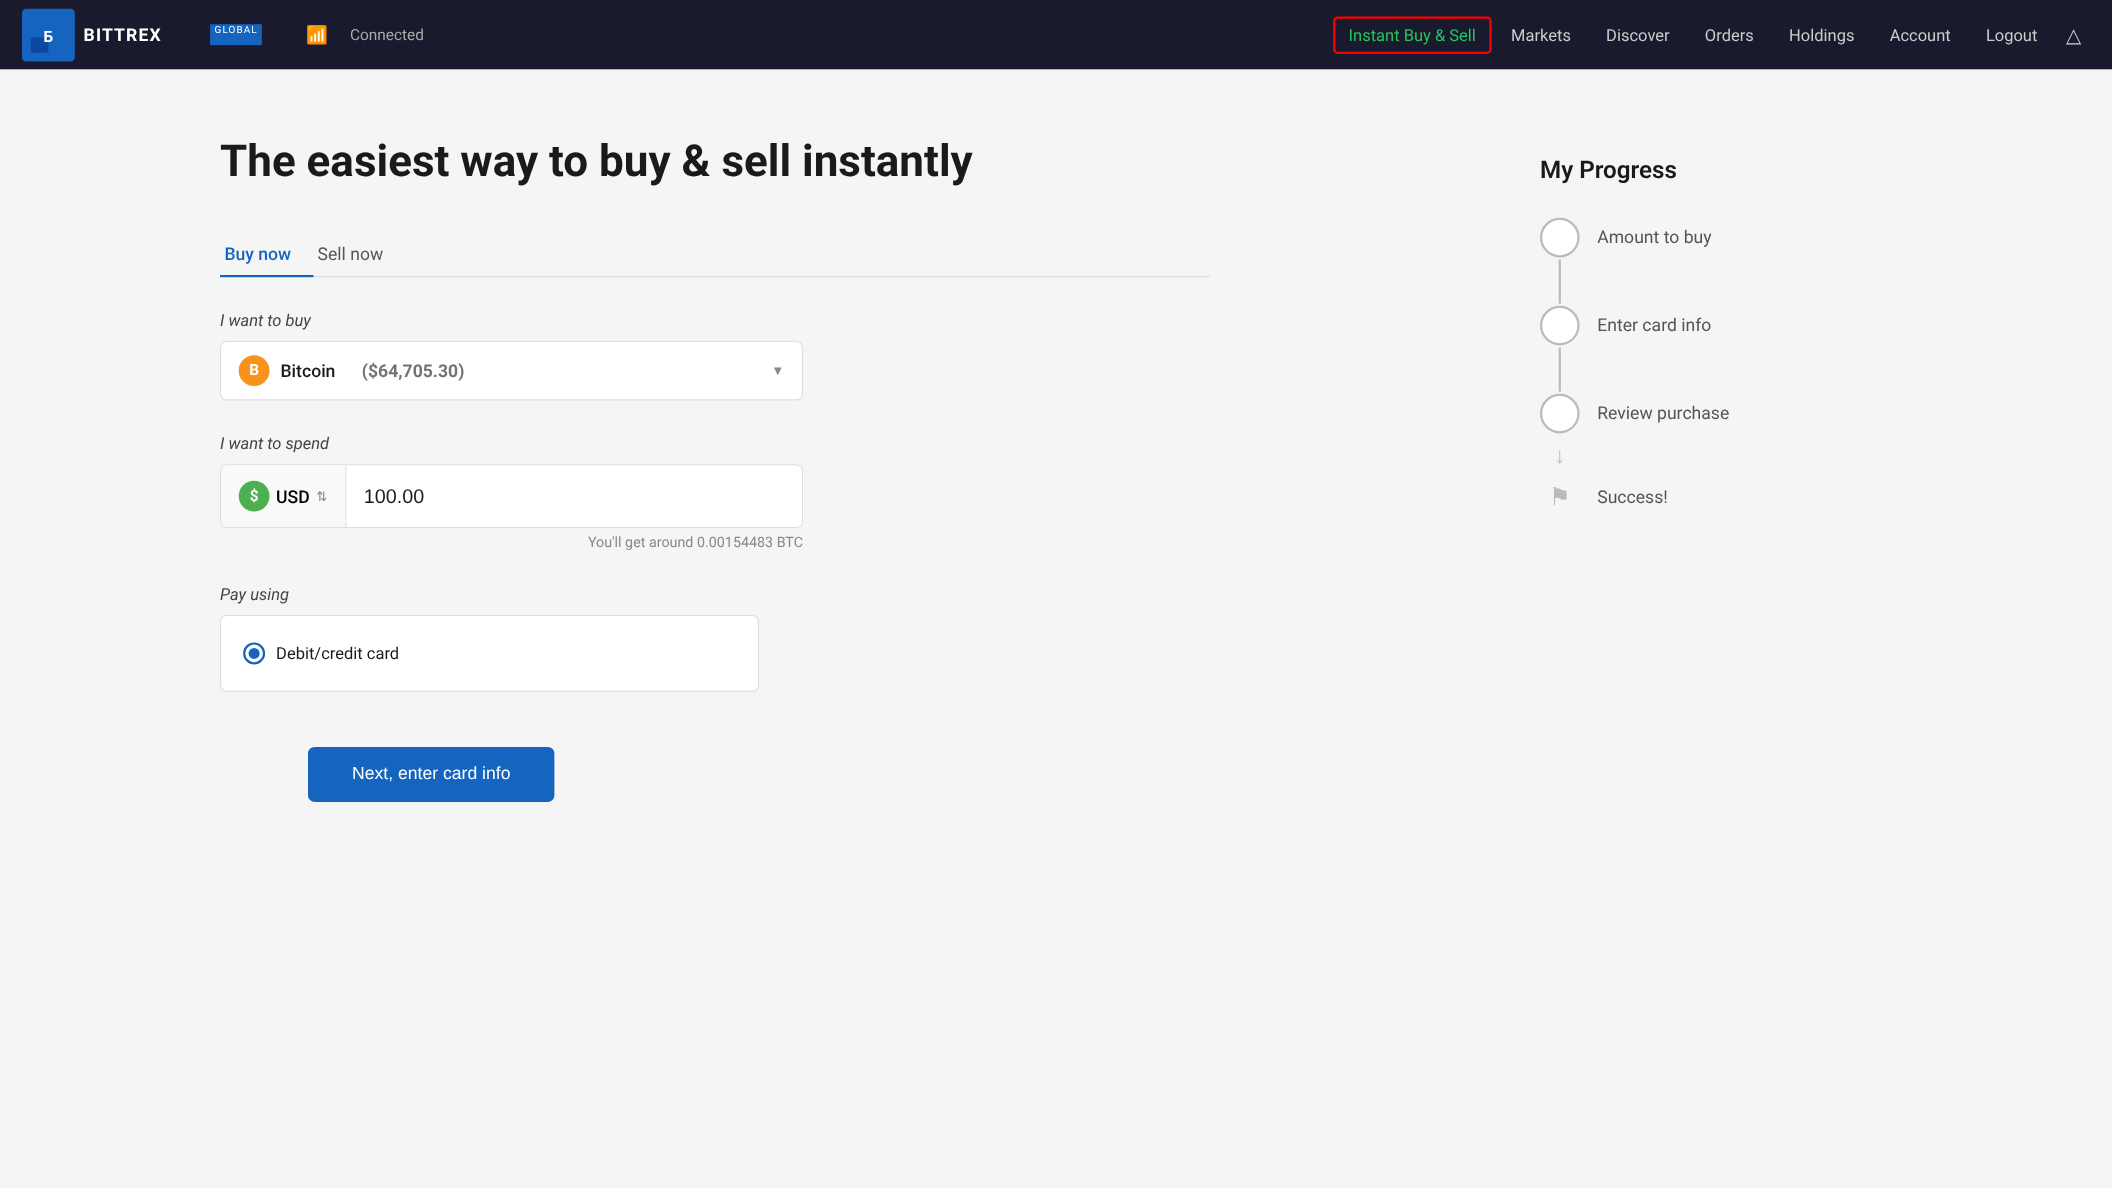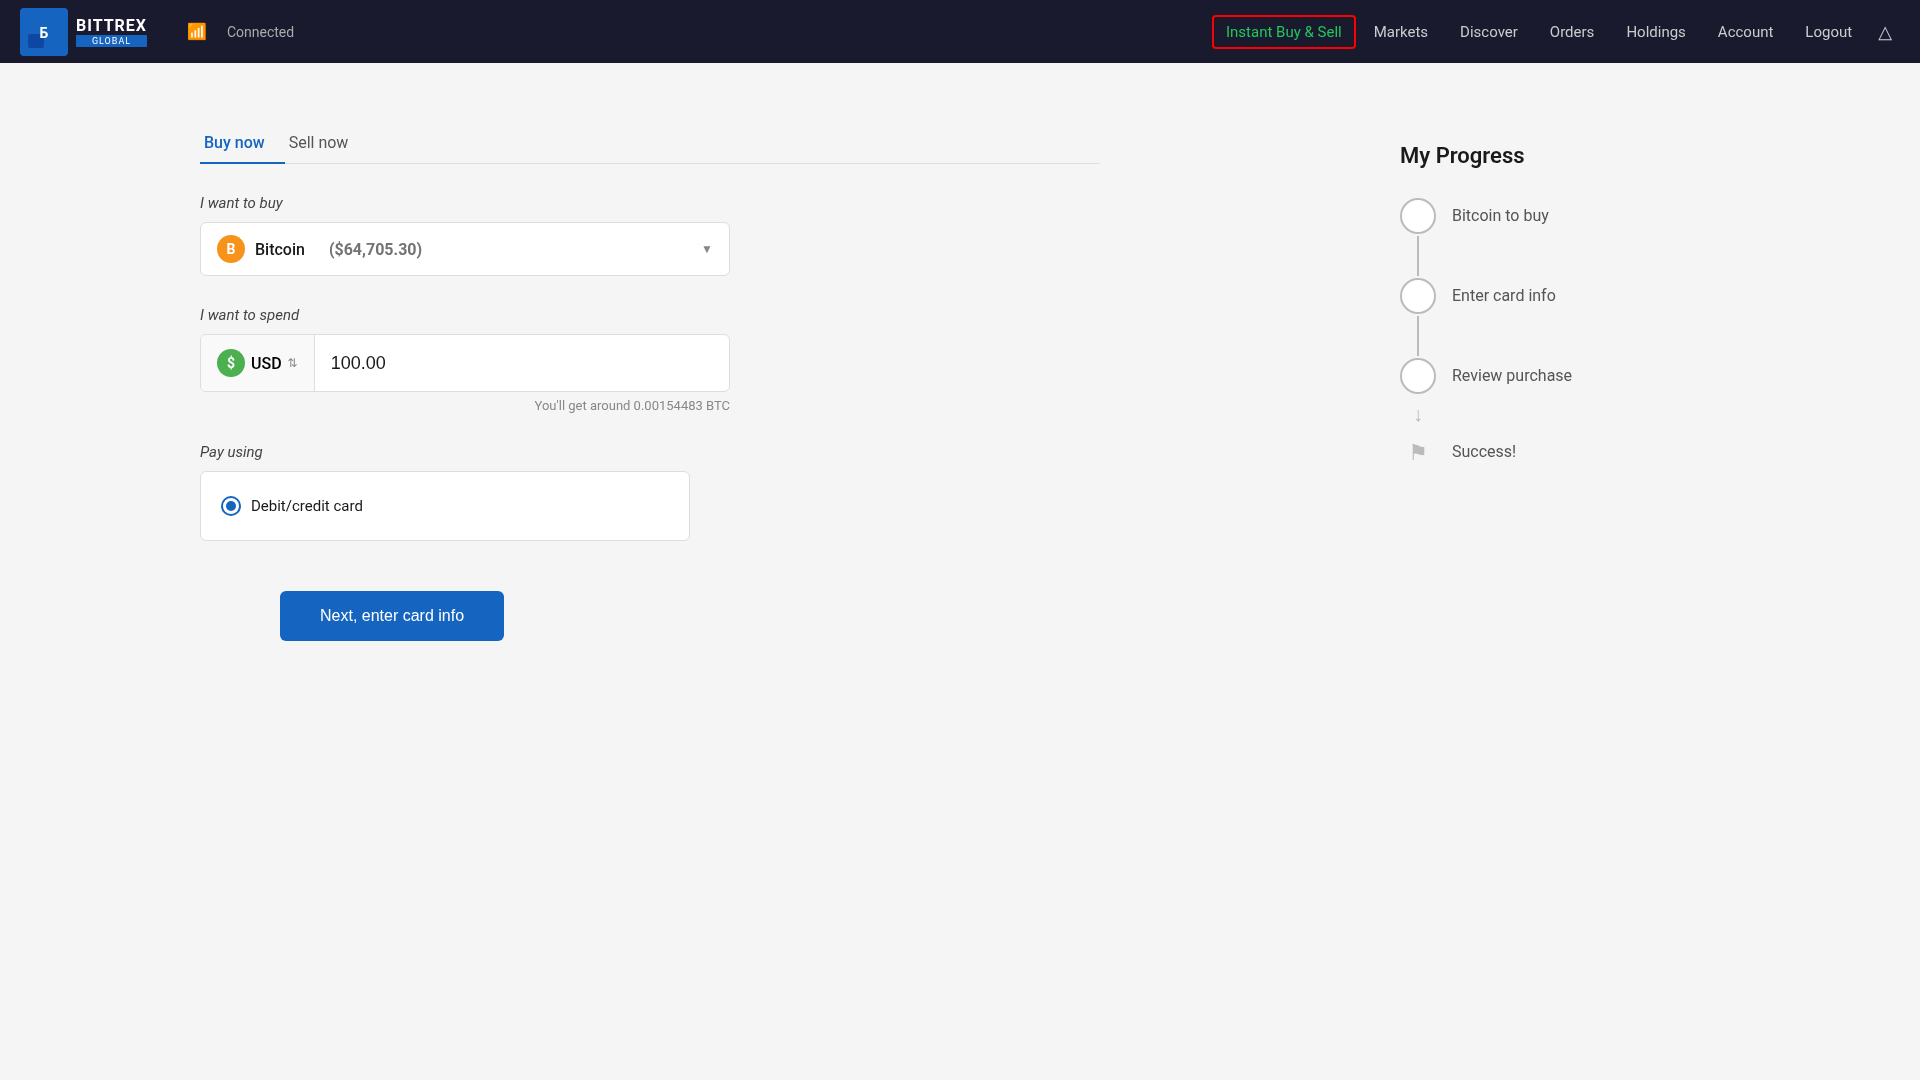--- a/index.html
+++ b/index.html
@@ -24,21 +24,22 @@
       width: 48px;
       height: 48px;
       display: flex;
       align-items: center;
       justify-content: center;
       border-radius: 4px;
       position: relative;
     }
     .logo-text {
       display: flex;
-      flex-direction: column;
+      flex-direction: row;
+      gap: 44px;
     }
     .logo-bittrex {
       color: white;
       font-size: 16px;
       font-weight: bold;
       letter-spacing: 1px;
     }
     .logo-global {
       background: #1565c0;
       color: white;
@@ -373,20 +374,21 @@
     <a class="nav-link">Orders</a>
     <a class="nav-link">Holdings</a>
     <a class="nav-link">Account</a>
     <a class="nav-link">Logout</a>
     <span class="nav-icon">△</span>
   </nav>
 </header>
 
 <div class="main-layout">
   <div class="content-area">
+    <h1 class="page-title">The easiest way to buy &amp; sell instantly</h1>
 
     
     <div class="tabs">
       <div class="tab active">Buy now</div>
       <div class="tab">Sell now</div>
     </div>
 
     
     <div class="form-section">
       <div class="section-label">I want to buy</div>
@@ -435,21 +437,21 @@
 
   <div class="progress-sidebar">
     <div class="progress-title">My Progress</div>
     <div class="progress-steps">
 
       <div class="progress-step">
         <div class="step-icon-col">
           <div class="step-circle"></div>
           <div class="step-connector"></div>
         </div>
-        <span class="step-label">Bitcoin to buy</span>
+        <span class="step-label">Amount to buy</span>
       </div>
 
       <div class="progress-step">
         <div class="step-icon-col">
           <div class="step-circle"></div>
           <div class="step-connector"></div>
         </div>
         <span class="step-label">Enter card info</span>
       </div>
 

